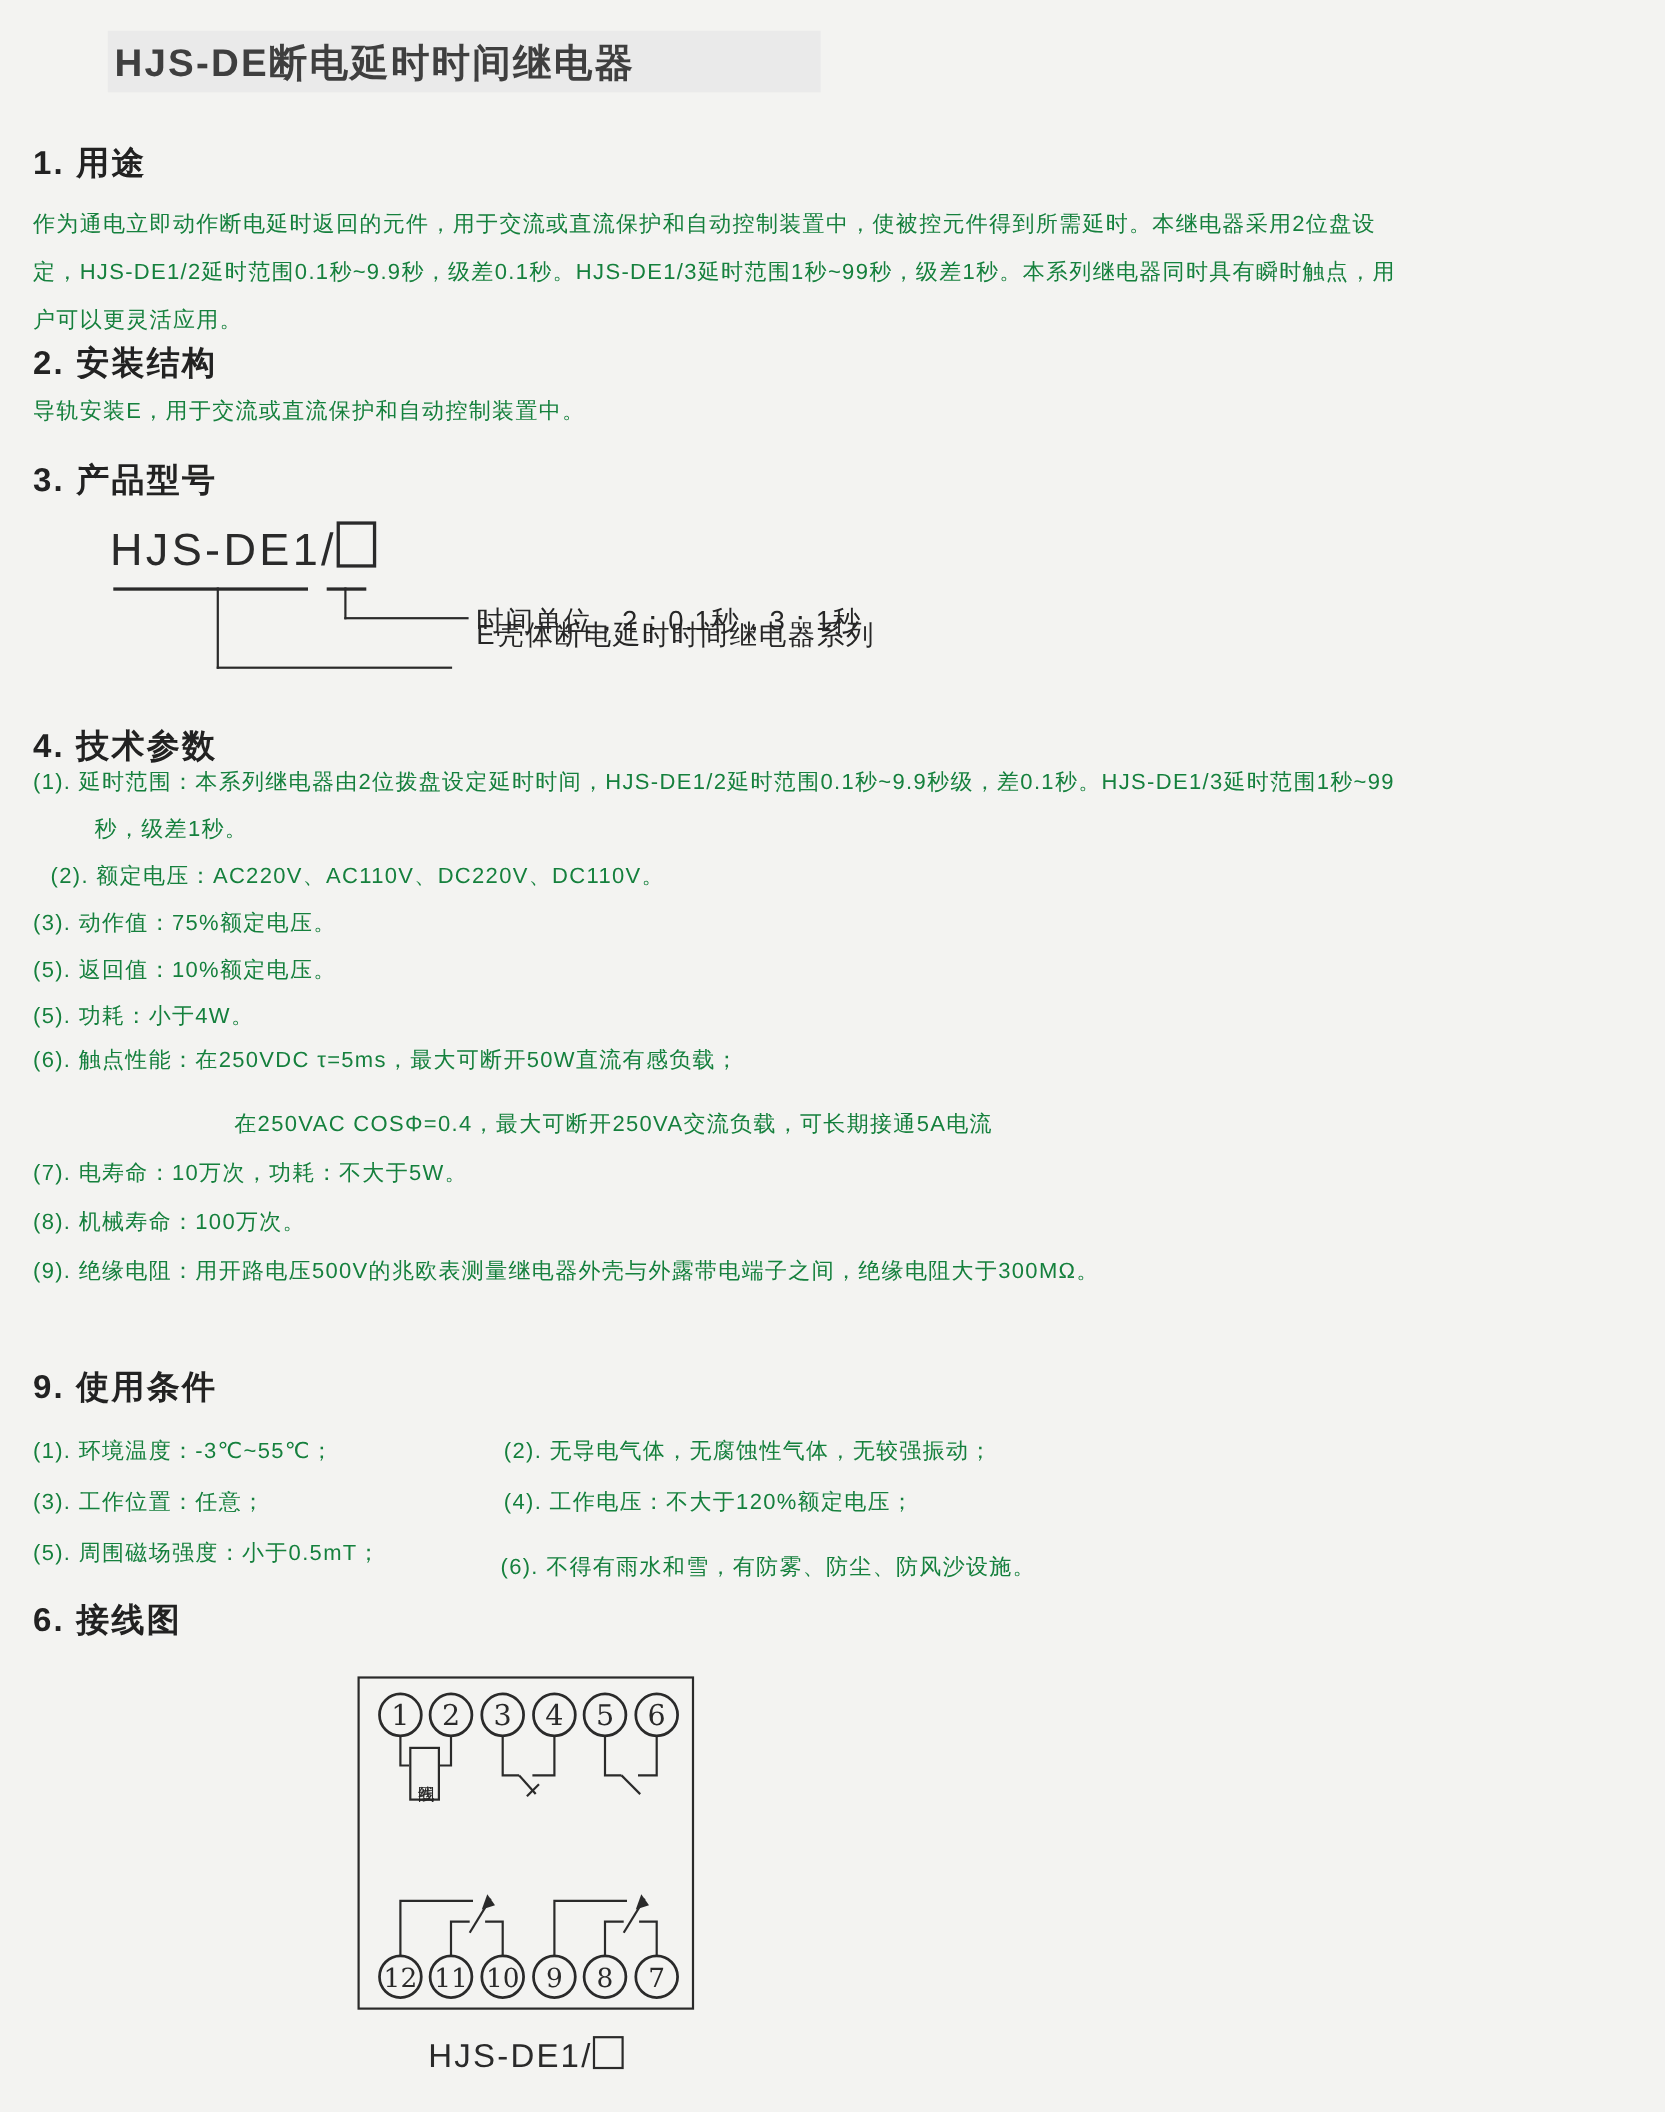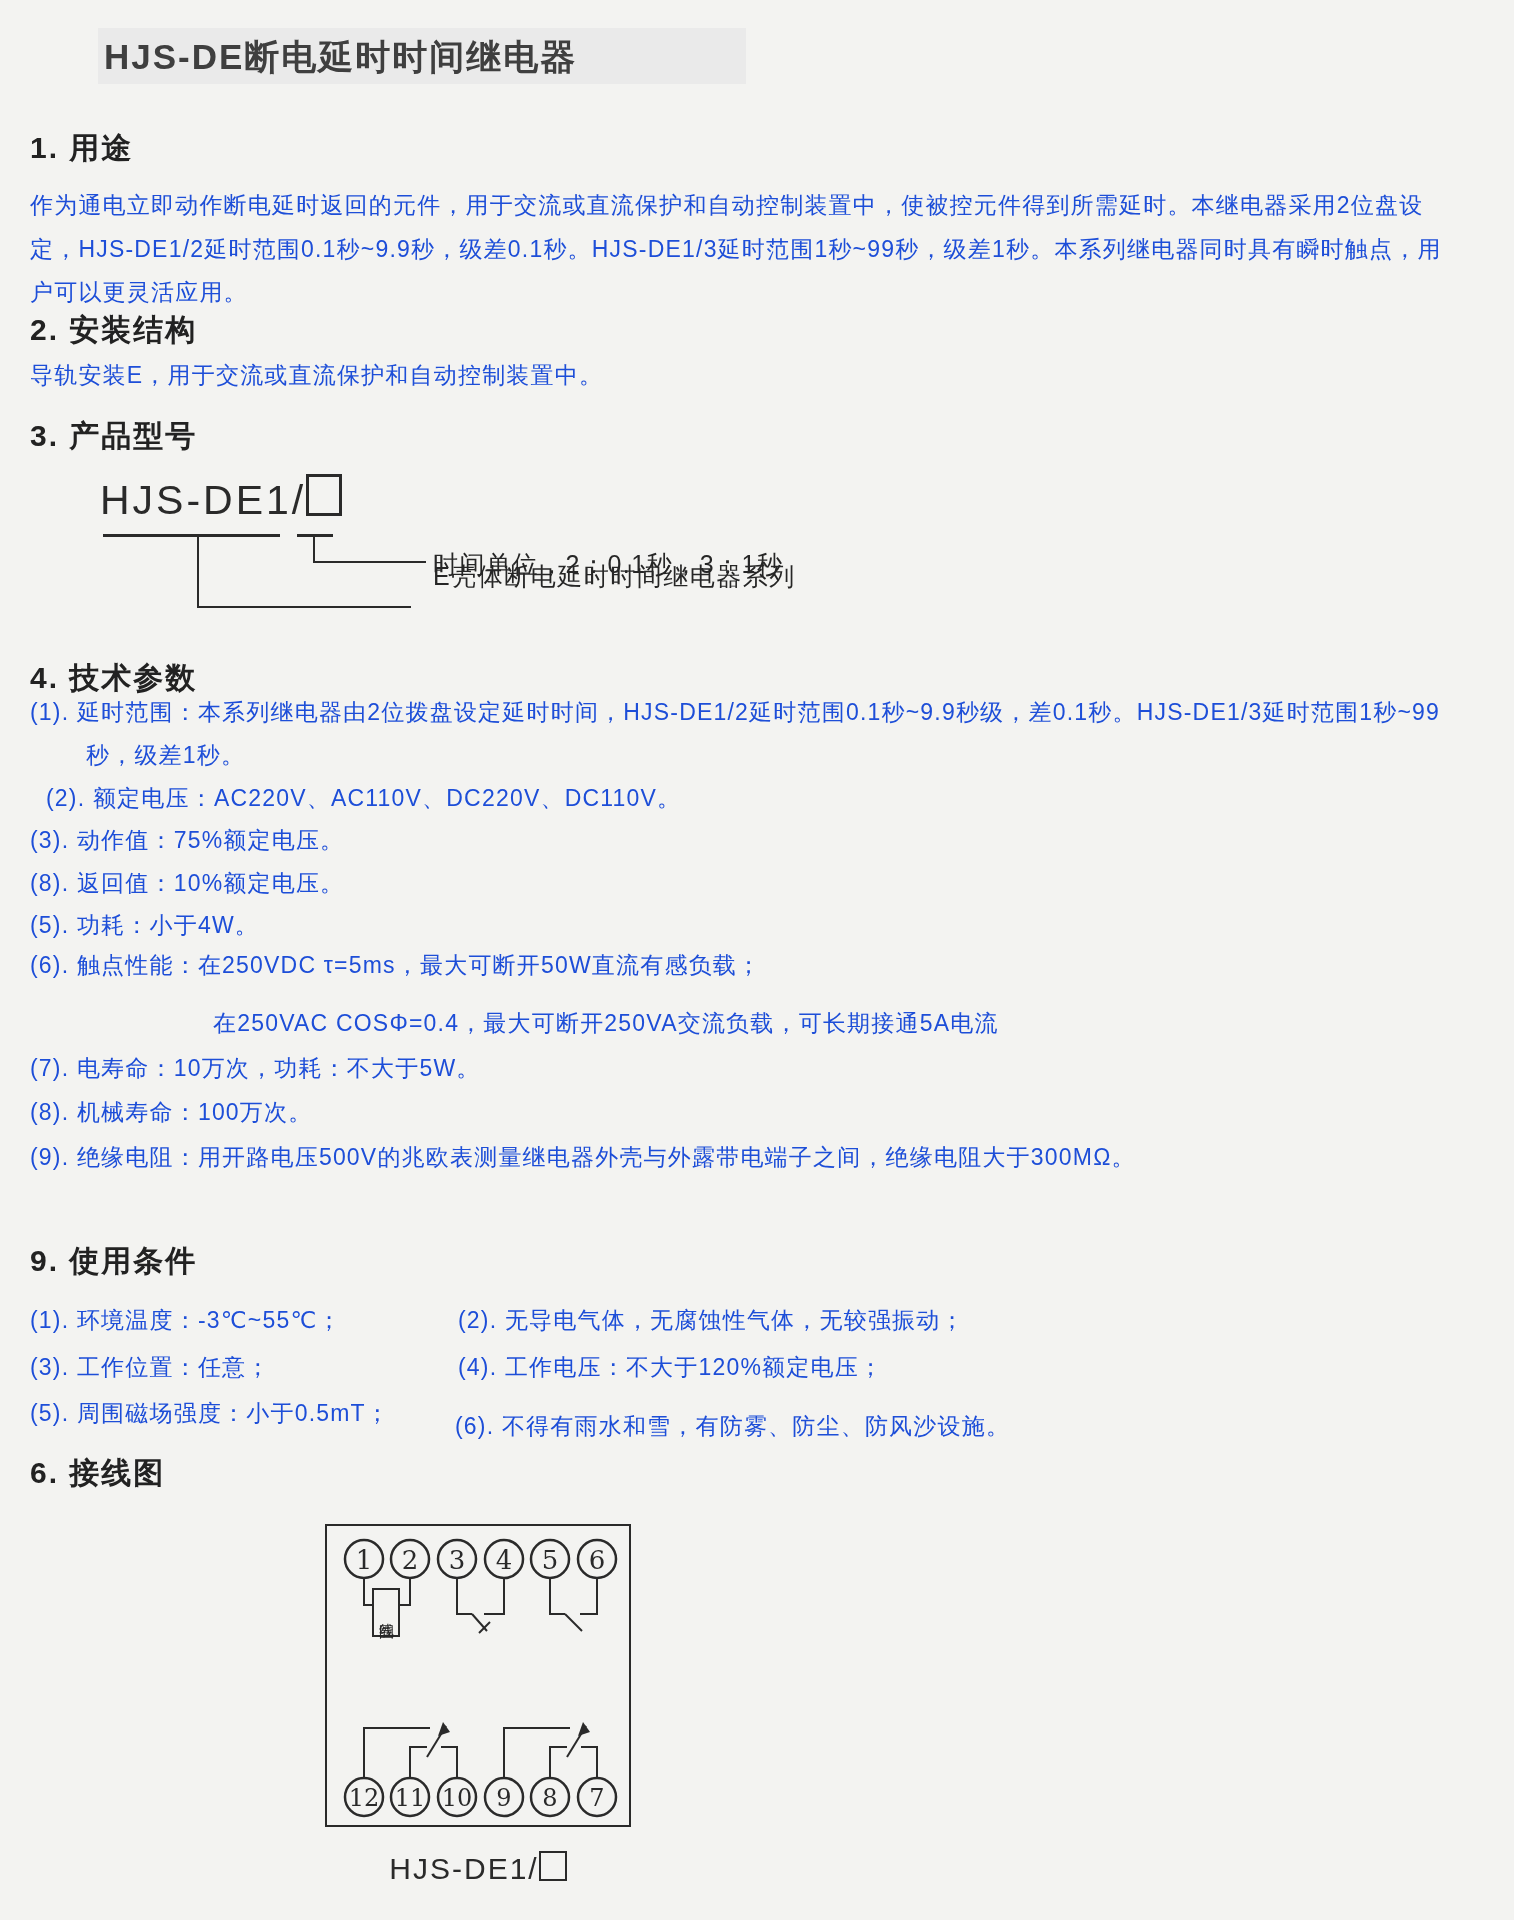--- a/index.html
+++ b/index.html
@@ -8,21 +8,21 @@
     position:relative;
     width:1514px;height:1920px;
     margin:0 auto;
     background:#f3f3f1;
     font-family:"Liberation Sans","DejaVu Sans",sans-serif;
     color:#262626;
     overflow:hidden;
     text-decoration:underline;
   }
   .abs{position:absolute;white-space:nowrap;}
-  .t{font-size:23px;letter-spacing:1.2px;color:#1d4ed8;}
+  .t{font-size:20px;letter-spacing:1.2px;color:#15803d;}
   .h{font-size:30px;font-weight:600;letter-spacing:2px;color:#222;}
   .title-band{position:absolute;background:#eaeaea;}
   .doc-title{font-size:35px;font-weight:bold;letter-spacing:2px;color:#3f3f3f;}
   .model-text{font-size:41px;letter-spacing:3px;color:#2a2a2a;}
   .ph-box{display:inline-block;width:30px;height:36px;border:3px solid #2a2a2a;vertical-align:-2px;}
   .ph-box-small{display:inline-block;width:24px;height:26px;border:2px solid #2a2a2a;vertical-align:-2px;}
   .line{position:absolute;background:#2a2a2a;}
   .callout{font-size:25px;letter-spacing:1.5px;color:#262626;}
   .diagram-box{position:absolute;left:325px;top:1524px;width:306px;height:303px;border:2px solid #2a2a2a;box-sizing:border-box;}
   .coil-box{
@@ -63,21 +63,21 @@
   <div class="abs callout" style="left:433px;top:548px;">时间单位，2：0.1秒，3：1秒</div>
   <div class="line" style="left:197px;top:534px;width:2px;height:74px;"></div>
   <div class="line" style="left:197px;top:606px;width:214px;height:2px;"></div>
   <div class="abs callout" style="left:433px;top:560px;text-align:right;">E壳体断电延时时间继电器系列</div>
 
   <div class="abs h" style="left:30px;top:658px;">4. 技术参数</div>
   <div class="abs t" style="left:30px;top:697px;">(1). 延时范围：本系列继电器由2位拨盘设定延时时间，HJS-DE1/2延时范围0.1秒~9.9秒级，差0.1秒。HJS-DE1/3延时范围1秒~99</div>
   <div class="abs t" style="left:86px;top:740px;">秒，级差1秒。</div>
   <div class="abs t" style="left:46px;top:783px;">(2). 额定电压：AC220V、AC110V、DC220V、DC110V。</div>
   <div class="abs t" style="left:30px;top:825px;">(3). 动作值：75%额定电压。</div>
-  <div class="abs t" style="left:30px;top:868px;">(8). 返回值：10%额定电压。</div>
+  <div class="abs t" style="left:30px;top:868px;">(5). 返回值：10%额定电压。</div>
   <div class="abs t" style="left:30px;top:910px;">(5). 功耗：小于4W。</div>
   <div class="abs t" style="left:30px;top:950px;">(6). 触点性能：在250VDC τ=5ms，最大可断开50W直流有感负载；</div>
   <div class="abs t" style="left:213px;top:1008px;">在250VAC COSΦ=0.4，最大可断开250VA交流负载，可长期接通5A电流</div>
   <div class="abs t" style="left:30px;top:1053px;">(7). 电寿命：10万次，功耗：不大于5W。</div>
   <div class="abs t" style="left:30px;top:1097px;">(8). 机械寿命：100万次。</div>
   <div class="abs t" style="left:30px;top:1142px;">(9). 绝缘电阻：用开路电压500V的兆欧表测量继电器外壳与外露带电端子之间，绝缘电阻大于300MΩ。</div>
 
   <div class="abs h" style="left:30px;top:1241px;">9. 使用条件</div>
   <div class="abs t" style="left:30px;top:1305px;">(1). 环境温度：-3℃~55℃；</div>
   <div class="abs t" style="left:458px;top:1305px;">(2). 无导电气体，无腐蚀性气体，无较强振动；</div>

